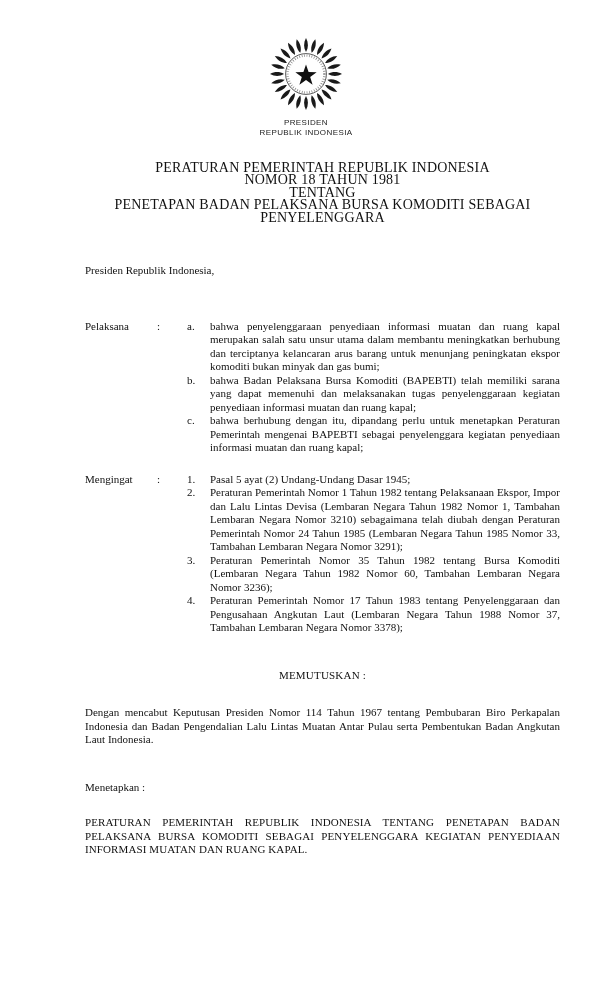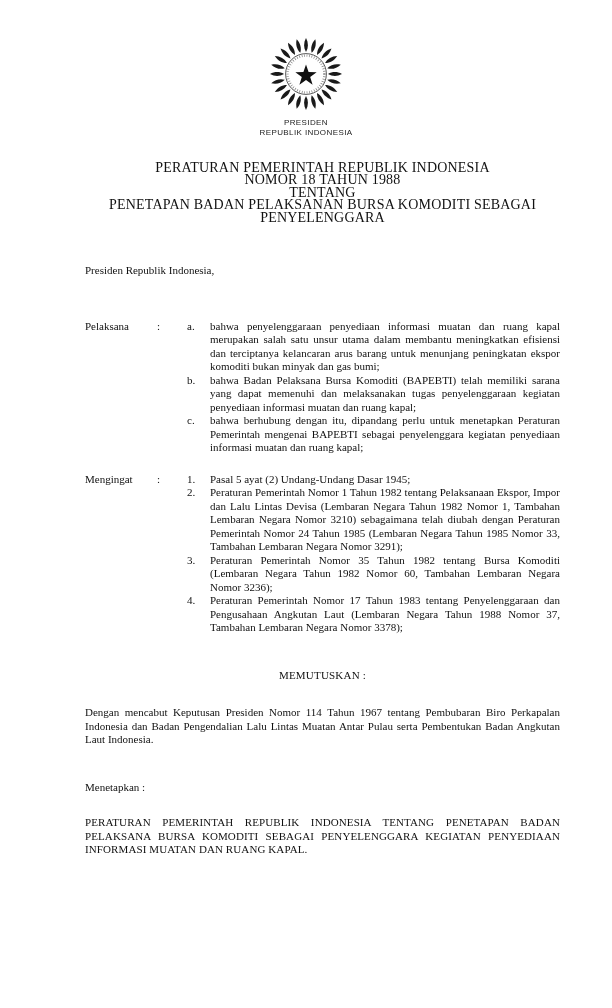--- a/index.html
+++ b/index.html
@@ -76,34 +76,34 @@
         <circle cx="50" cy="50" r="23" fill="none" stroke="#1a1a1a" stroke-width="3" stroke-dasharray="0.9 2.2" opacity="0.55"></circle>
         <polygon fill="#111" points="50,38 53.23,47.55 63.31,47.67 55.23,53.7 58.23,63.33 50,57.5 41.77,63.33 44.77,53.7 36.69,47.67 46.77,47.55"></polygon>
       </svg>
     </span>
     <div class="letterhead-line">PRESIDEN</div>
     <div class="letterhead-line">REPUBLIK INDONESIA</div>
   </header>
 
   <div class="title-block">
     <div class="title-line">PERATURAN PEMERINTAH REPUBLIK INDONESIA</div>
-    <div class="title-line">NOMOR 18 TAHUN 1988</div>
+    <div class="title-line">NOMOR 18 TAHUN 1981</div>
     <div class="title-line">TENTANG</div>
-    <div class="title-line">PENETAPAN BADAN PELAKSANAN BURSA KOMODITI SEBAGAI PENYELENGGARA</div>
+    <div class="title-line">PENETAPAN BADAN PELAKSANA BURSA KOMODITI SEBAGAI PENYELENGGARA</div>
   </div>
 
   <p class="salutation">Presiden Republik Indonesia,</p>
 
   <section class="clause clause-menimbang">
     <div class="clause-label">Pelaksana</div>
     <div class="clause-colon">:</div>
     <ol class="clause-items">
       <li class="clause-item">
         <span class="item-marker">a.</span>
-        <div class="item-text">bahwa penyelenggaraan penyediaan informasi muatan dan ruang kapal merupakan salah satu unsur utama dalam membantu meningkatkan efisiensi dan terciptanya kelancaran arus barang untuk menunjang peningkatan ekspor komoditi bukan minyak dan gas bumi;</div>
+        <div class="item-text">bahwa penyelenggaraan penyediaan informasi muatan dan ruang kapal merupakan salah satu unsur utama dalam membantu meningkatkan berhubung dan terciptanya kelancaran arus barang untuk menunjang peningkatan ekspor komoditi bukan minyak dan gas bumi;</div>
       </li>
       <li class="clause-item">
         <span class="item-marker">b.</span>
         <div class="item-text">bahwa Badan Pelaksana Bursa Komoditi (BAPEBTI) telah memiliki sarana yang dapat memenuhi dan melaksanakan tugas penyelenggaraan kegiatan penyediaan informasi muatan dan ruang kapal;</div>
       </li>
       <li class="clause-item">
         <span class="item-marker">c.</span>
         <div class="item-text">bahwa berhubung dengan itu, dipandang perlu untuk menetapkan Peraturan Pemerintah mengenai BAPEBTI sebagai penyelenggara kegiatan penyediaan informasi muatan dan ruang kapal;</div>
       </li>
     </ol>

